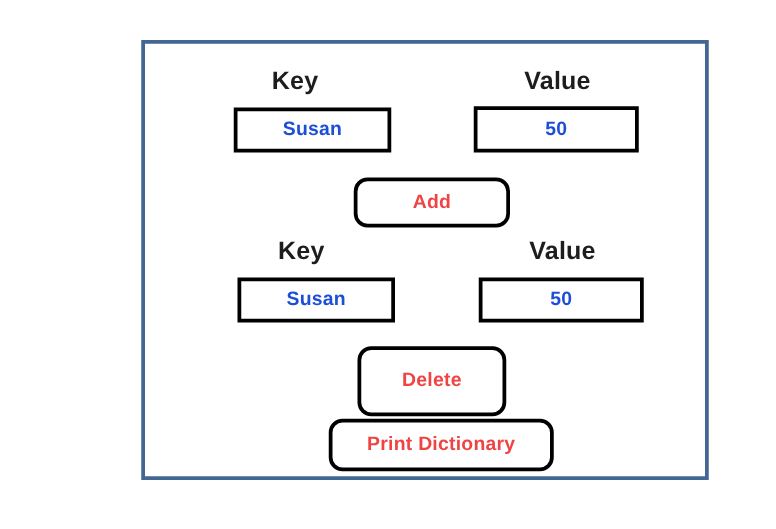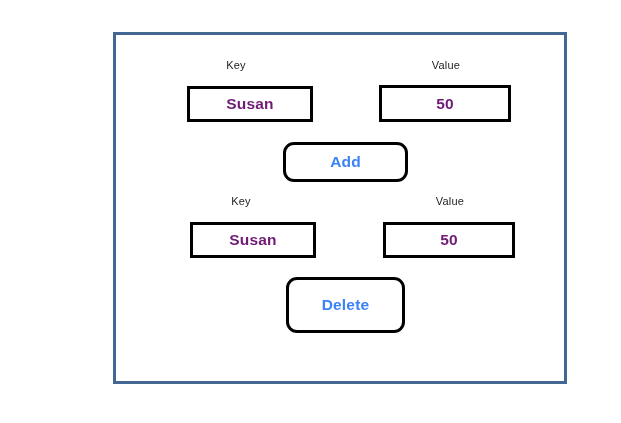--- a/index.html
+++ b/index.html
@@ -29,61 +29,61 @@
   #app-frame-inner {
     position: absolute;
     inset: 0;
   }
 
   
   .abs { position: absolute; }
 
   
   .field-label {
-    font-size: 11px;
-    font-weight: 400;
+    font-size: 20px;
+    font-weight: 700;
     color: #1d1d1d;
     letter-spacing: 0.2px;
     text-align: center;
     white-space: nowrap;
     line-height: 18px;
   }
 
   
   .text-field {
     box-sizing: border-box;
     border: 3px solid #000000;
     background: #ffffff;
     display: flex;
     align-items: center;
     justify-content: center;
   }
   .text-field-value {
     font-size: 15.5px;
     font-weight: 700;
-    color: #701a75;
+    color: #1d4ed8;
     letter-spacing: 0.2px;
     white-space: nowrap;
   }
 
   
   .push-button {
     box-sizing: border-box;
     border: 3px solid #000000;
     border-radius: 11px;
     background: #ffffff;
     display: flex;
     align-items: center;
     justify-content: center;
     cursor: pointer;
   }
   .push-button-label {
     font-size: 15.5px;
     font-weight: 700;
-    color: #3b82f6;
+    color: #ef4444;
     letter-spacing: 0.2px;
     white-space: nowrap;
   }
 </style>
 </head>
 <body>
 
 <div id="app-frame">
   <div id="app-frame-inner">
 
@@ -112,15 +112,18 @@
     <div class="abs field-label" style="left:269px; top:157px; width:130px;">Value</div>
 
     <div class="abs text-field" style="left:267px; top:187px; width:132px; height:36px;">
       <span class="text-field-value" title="50">50</span>
     </div>
 
     <div class="abs push-button" style="left:170px; top:242px; width:119px; height:56px;">
       <span class="push-button-label">Delete</span>
     </div>
 
+    <div class="abs push-button" style="left:147px; top:300px; width:180px; height:42px;">
+      <span class="push-button-label">Print Dictionary</span>
+    </div>
 
   </div>
 </div>
 
 </body></html>

